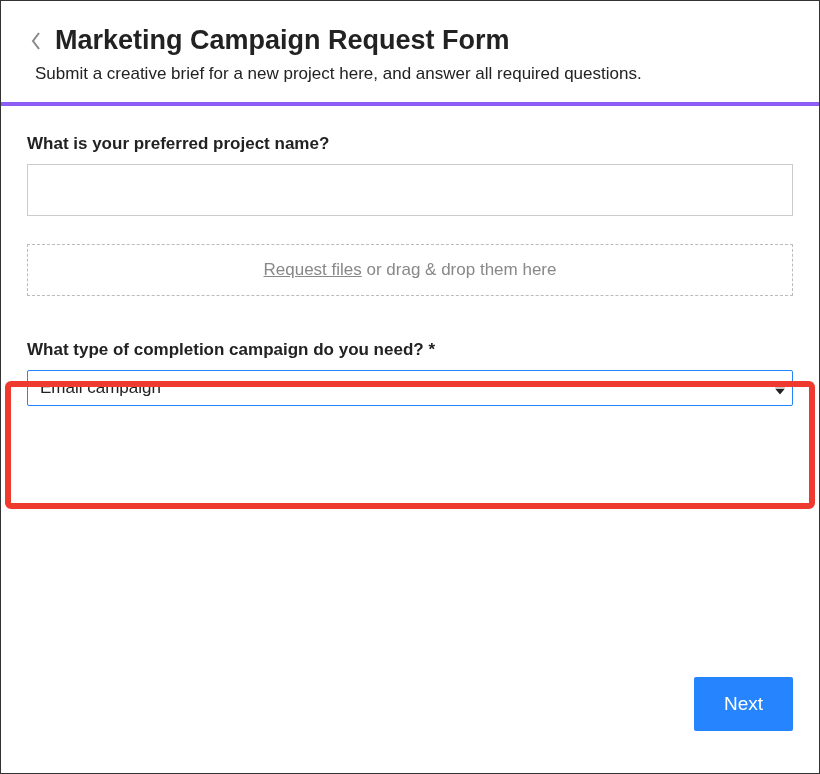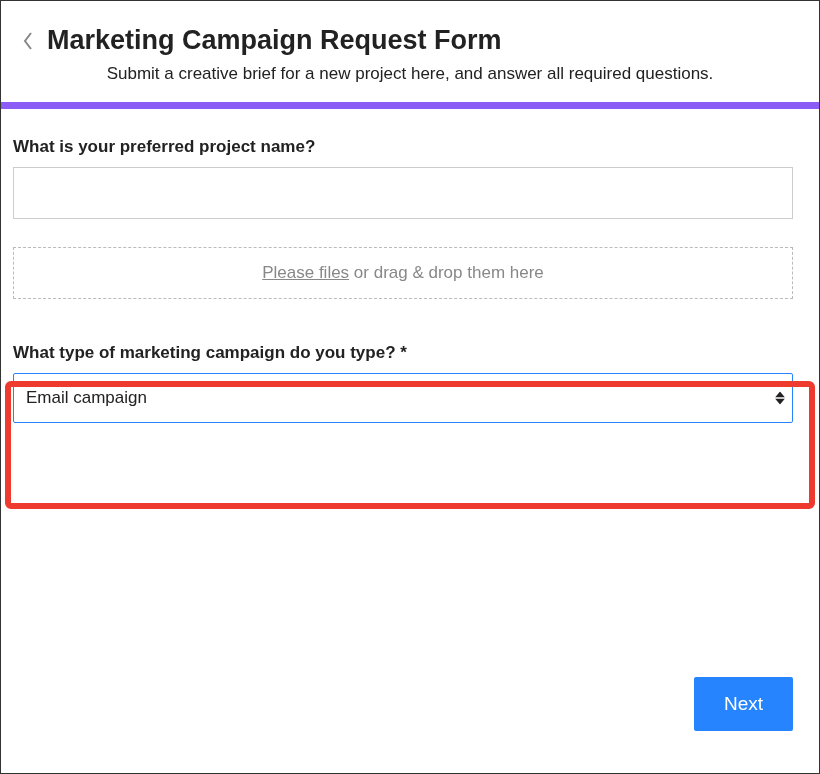--- a/index.html
+++ b/index.html
@@ -9,23 +9,22 @@
     }
     body {
       font-family: -apple-system, BlinkMacSystemFont, "Segoe UI", Helvetica, Arial, sans-serif;
       background: #fff;
       width: 820px;
       height: 774px;
       border: 1px solid #333;
       position: relative;
     }
     .header {
-      padding: 24px 26px 18px 18px;
-      border-bottom: 7px solid #8b5cf6;
-      text-align: center;
+      padding: 24px 26px 18px 26px;
+      border-bottom: 4px solid #8b5cf6;
     }
     .title-row {
       display: flex;
       align-items: center;
       gap: 10px;
       margin-bottom: 8px;
     }
     .back-icon {
       width: 18px;
       height: 18px;
@@ -42,21 +41,21 @@
       font-size: 27px;
       font-weight: 700;
       color: #222;
     }
     .subtitle {
       font-size: 17px;
       color: #222;
       margin-left: 8px;
     }
     .form-body {
-      padding: 28px 26px 20px 12px;
+      padding: 28px 26px 20px 26px;
     }
     .field {
       margin-bottom: 28px;
     }
     .field-label {
       font-size: 17px;
       font-weight: 600;
       color: #222;
       margin-bottom: 10px;
       display: block;
@@ -97,21 +96,21 @@
     .field-campaign {
       padding-top: 16px;
       margin-bottom: 50px;
     }
     .select-wrapper {
       position: relative;
       width: 100%;
     }
     .select-input {
       width: 100%;
-      height: 50px;
+      height: 36px;
       border: 1px solid #2684ff;
       border-radius: 2px;
       background: #fff;
       padding: 0 12px;
       font-size: 17px;
       color: #222;
       display: flex;
       align-items: center;
       cursor: pointer;
     }
@@ -182,27 +181,27 @@
 <div class="form-body">
 
   <div class="field">
     <label class="field-label">What is your preferred project name?</label>
     <input class="text-input" type="text" value="" style="">
   </div>
 
   <div class="field">
     <div class="dropzone">
       <span>
-        <span class="choose-files">Please files</span><span> or drag &amp; drop them here</span>
+        <span class="choose-files">Request files</span><span> or drag &amp; drop them here</span>
       </span>
     </div>
   </div>
 
   <div class="field field-campaign">
-    <label class="field-label">What type of marketing campaign do you type? *</label>
+    <label class="field-label">What type of completion campaign do you need? *</label>
     <div class="select-wrapper">
       <div class="select-input">
         <span>Email campaign</span>
       </div>
       <span class="select-arrows">
         <svg viewBox="0 0 10 6">
             <polygon points="5,0 10,6 0,6" fill="#222"></polygon>
           </svg>
         <svg viewBox="0 0 10 6">
             <polygon points="0,0 10,0 5,6" fill="#222"></polygon>

